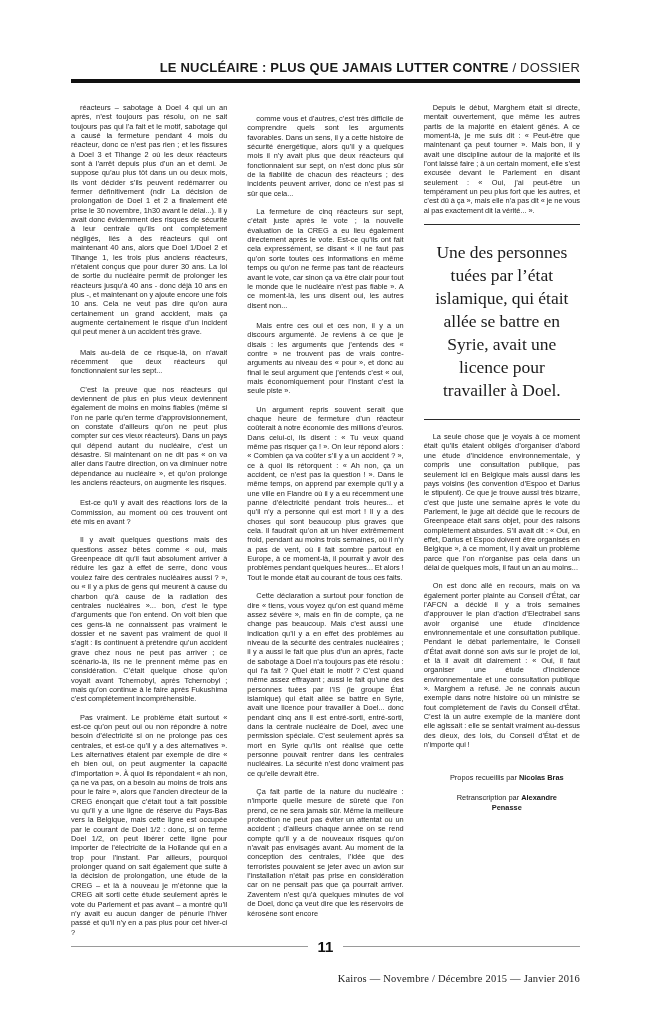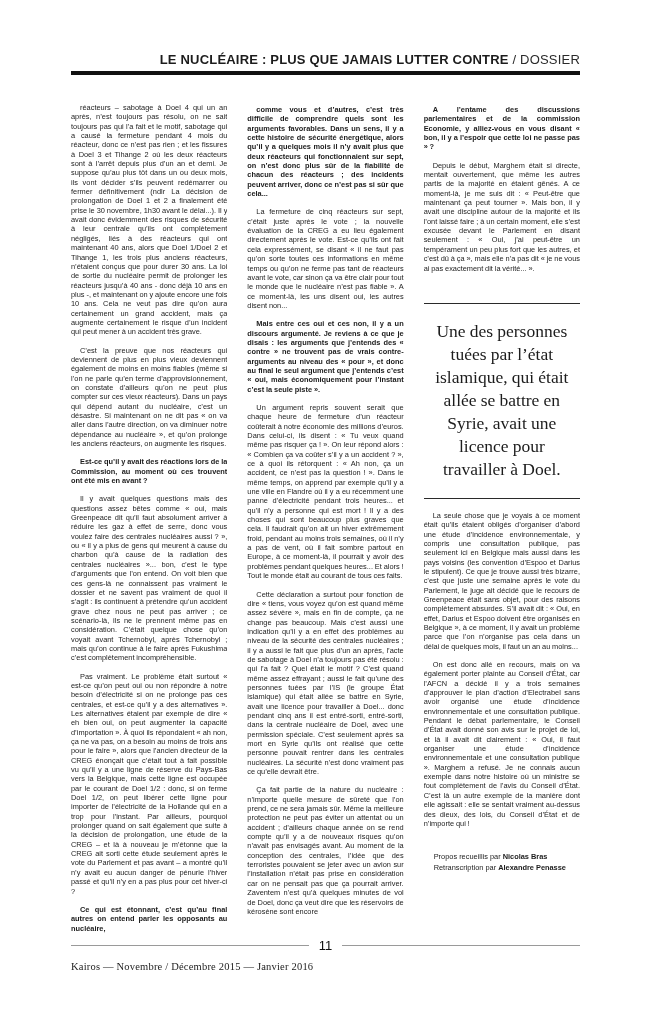--- a/index.html
+++ b/index.html
@@ -12,21 +12,21 @@
     color: #1c1c1c;
     font-family: "Liberation Sans", sans-serif;
     overflow: hidden;
     box-sizing: border-box;
   }
   
   .header {
     position: absolute;
     left: 71px;
     right: 72px;
-    top: 52px;
+    top: 60px;
   }
   .header-title {
     text-align: right;
     font-size: 13px;
     letter-spacing: 0.2px;
     white-space: nowrap;
     line-height: 16px;
   }
   .header-title .t-main { font-weight: bold; }
   .header-title .t-suffix { font-weight: normal; color: #2a2a2a; font-stretch: condensed; }
@@ -54,71 +54,71 @@
     margin: 0 0 9px 0;
     font-size: 7.4px;
     line-height: 9.35px;
     text-align: justify;
     text-indent: 9px;
     hyphens: auto;
     -webkit-hyphens: auto;
     word-spacing: -0.2px;
   }
   .block.question {
-    font-weight: bold;
-    margin-top: 2px;
+    font-weight: normal;
+    margin-top: 11px;
   }
   .block.pullquote {
     font-family: "Liberation Serif", serif;
     font-size: 17.5px;
     line-height: 23px;
     text-align: center;
     text-indent: 0;
     font-weight: normal;
     border-top: 1px solid #2a2a2a;
     border-bottom: 1px solid #2a2a2a;
     padding: 16px 2px 17px 2px;
-    margin: 30px 0 12px 0;
+    margin: 9px 0 12px 0;
     hyphens: none;
   }
   .byline {
     margin-top: 24px;
     padding-left: 10px;
   }
   .byline p {
-    margin: 0;
+    margin: 9px;
     font-size: 7.4px;
     line-height: 10.5px;
-    text-align: left;
+    text-align: center;
   }
   
   .footer {
     position: absolute;
     left: 71px;
     right: 72px;
     top: 938px;
   }
   .pagenum-row {
     display: flex;
     align-items: center;
   }
   .pagenum-row .rule {
     flex: 1 1 0;
     height: 1px;
     background: #9a9a9a;
   }
   .pagenum {
     margin: 0 10px;
-    font-size: 13px;
-    font-weight: normal;
+    font-size: 15px;
+    font-weight: bold;
     color: #111;
   }
   .footer-credit {
-    margin-top: 8px;
-    text-align: left;
+    margin-top: 18px;
+    text-align: right;
     font-family: "Liberation Serif", serif;
     font-size: 10.5px;
     color: #222;
     letter-spacing: 0.2px;
   }
 </style>
 </head>
 <body>
 
 <div class="page">
@@ -126,36 +126,36 @@
   <div class="header">
     <div class="header-title">
       <span class="t-main">LE NUCLÉAIRE : PLUS QUE JAMAIS LUTTER CONTRE</span><span class="t-suffix"> / DOSSIER</span>
     </div>
     <div class="header-rule"></div>
   </div>
 
   <div class="columns">
     <div class="column">
         <p class="block answer">réacteurs – sabotage à Doel 4 qui un an après, n’est toujours pas résolu, on ne sait toujours pas qui l’a fait et le motif, sabotage qui a causé la fermeture pendant 4 mois du réacteur, donc ce n’est pas rien ; et les fissures à Doel 3 et Tihange 2 où les deux réacteurs sont à l’arrêt depuis plus d’un an et demi. Je suppose qu’au plus tôt dans un ou deux mois, ils vont décider s’ils peuvent redémarrer ou fermer définitivement (ndlr La décision de prolongation de Doel 1 et 2 a finalement été prise le 30 novembre, 1h30 avant le délai...). Il y avait donc évidemment des risques de sécurité à leur centrale qu’ils ont complètement négligés, liés à des réacteurs qui ont maintenant 40 ans, alors que Doel 1/Doel 2 et Tihange 1, les trois plus anciens réacteurs, n’étaient conçus que pour durer 30 ans. La loi de sortie du nucléaire permit de prolonger les réacteurs jusqu’à 40 ans - donc déjà 10 ans en plus -, et maintenant on y ajoute encore une fois 10 ans. Cela ne veut pas dire qu’on aura certainement un grand accident, mais ça augmente certainement le risque d’un incident qui peut mener à un accident très grave.</p>
+        <p class="block question">Mais au-delà de ce risque-là, on n’avait récemment que deux réacteurs qui fonctionnaient sur les sept...</p>
         <p class="block answer">C’est la preuve que nos réacteurs qui deviennent de plus en plus vieux deviennent également de moins en moins fiables (même si l’on ne parle qu’en terme d’approvisionnement, on constate d’ailleurs qu’on ne peut plus compter sur ces vieux réacteurs). Dans un pays qui dépend autant du nucléaire, c’est un désastre. Si maintenant on ne dit pas « on va aller dans l’autre direction, on va diminuer notre dépendance au nucléaire », et qu’on prolonge les anciens réacteurs, on augmente les risques.</p>
         <p class="block question">Est-ce qu’il y avait des réactions lors de la Commission, au moment où ces trouvent ont été mis en avant ?</p>
         <p class="block answer">Il y avait quelques questions mais des questions assez bêtes comme « oui, mais Greenpeace dit qu’il faut absolument arriver à réduire les gaz à effet de serre, donc vous voulez faire des centrales nucléaires aussi ? », ou « il y a plus de gens qui meurent à cause du charbon qu’à cause de la radiation des centrales nucléaires »... bon, c’est le type d’arguments que l’on entend. On voit bien que ces gens-là ne connaissent pas vraiment le dossier et ne savent pas vraiment de quoi il s’agit : ils continuent à prétendre qu’un accident grave chez nous ne peut pas arriver ; ce scénario-là, ils ne le prennent même pas en considération. C’était quelque chose qu’on voyait avant Tchernobyl, après Tchernobyl ; mais qu’on continue à le faire après Fukushima c’est complètement incompréhensible.</p>
         <p class="block answer">Pas vraiment. Le problème était surtout « est-ce qu’on peut oui ou non répondre à notre besoin d’électricité si on ne prolonge pas ces centrales, et est-ce qu’il y a des alternatives ». Les alternatives étaient par exemple de dire « eh bien oui, on peut augmenter la capacité d’importation ». À quoi ils répondaient « ah non, ça ne va pas, on a besoin au moins de trois ans pour le faire », alors que l’ancien directeur de la CREG énonçait que c’était tout à fait possible vu qu’il y a une ligne de réserve du Pays-Bas vers la Belgique, mais cette ligne est occupée par le courant de Doel 1/2 : donc, si on ferme Doel 1/2, on peut libérer cette ligne pour importer de l’électricité de la Hollande qui en a trop pour l’instant. Par ailleurs, pourquoi prolonger quand on sait également que suite à la décision de prolongation, une étude de la CREG – et là à nouveau je m’étonne que la CREG ait sorti cette étude seulement après le vote du Parlement et pas avant – a montré qu’il n’y avait eu aucun danger de pénurie l’hiver passé et qu’il n’y en a pas plus pour cet hiver-ci ?</p>
         <p class="block question">Ce qui est étonnant, c’est qu’au final autres on entend parler les opposants au nucléaire,</p>
       </div>
     <div class="column">
         <p class="block question">comme vous et d’autres, c’est très difficile de comprendre quels sont les arguments favorables. Dans un sens, il y a cette histoire de sécurité énergétique, alors qu’il y a quelques mois il n’y avait plus que deux réacteurs qui fonctionnaient sur sept, on n’est donc plus sûr de la fiabilité de chacun des réacteurs ; des incidents peuvent arriver, donc ce n’est pas si sûr que cela...</p>
         <p class="block answer">La fermeture de cinq réacteurs sur sept, c’était juste après le vote ; la nouvelle évaluation de la CREG a eu lieu également directement après le vote. Est-ce qu’ils ont fait cela expressément, se disant « il ne faut pas qu’on sorte toutes ces informations en même temps ou qu’on ne ferme pas tant de réacteurs avant le vote, car sinon ça va être clair pour tout le monde que le nucléaire n’est pas fiable ». A ce moment-là, les uns disent oui, les autres disent non...</p>
         <p class="block question">Mais entre ces oui et ces non, il y a un discours argumenté. Je reviens à ce que je disais : les arguments que j’entends des « contre » ne trouvent pas de vrais contre-arguments au niveau des « pour », et donc au final le seul argument que j’entends c’est « oui, mais économiquement pour l’instant c’est la seule piste ».</p>
         <p class="block answer">Un argument repris souvent serait que chaque heure de fermeture d’un réacteur coûterait à notre économie des millions d’euros. Dans celui-ci, ils disent : « Tu veux quand même pas risquer ça ! ». On leur répond alors : « Combien ça va coûter s’il y a un accident ? », ce à quoi ils rétorquent : « Ah non, ça un accident, ce n’est pas la question ! ». Dans le même temps, on apprend par exemple qu’il y a une ville en Flandre où il y a eu récemment une panne d’électricité pendant trois heures... et qu’il n’y a personne qui est mort ! Il y a des choses qui sont beaucoup plus graves que cela. Il faudrait qu’on ait un hiver extrêmement froid, pendant au moins trois semaines, où il n’y a pas de vent, où il fait sombre partout en Europe, à ce moment-là, il pourrait y avoir des problèmes pendant quelques heures... Et alors ! Tout le monde était au courant de tous ces faits.</p>
         <p class="block answer">Cette déclaration a surtout pour fonction de dire « tiens, vous voyez qu’on est quand même assez sévère », mais en fin de compte, ça ne change pas beaucoup. Mais c’est aussi une indication qu’il y a en effet des problèmes au niveau de la sécurité des centrales nucléaires ; il y a aussi le fait que plus d’un an après, l’acte de sabotage à Doel n’a toujours pas été résolu : qui l’a fait ? Quel était le motif ? C’est quand même assez effrayant ; aussi le fait qu’une des personnes tuées par l’IS (le groupe État islamique) qui était allée se battre en Syrie, avait une licence pour travailler à Doel... donc pendant cinq ans il est entré-sorti, entré-sorti, dans la centrale nucléaire de Doel, avec une permission spéciale. C’est seulement après sa mort en Syrie qu’ils ont réalisé que cette personne pouvait rentrer dans les centrales nucléaires. La sécurité n’est donc vraiment pas ce qu’elle devrait être.</p>
         <p class="block answer">Ça fait partie de la nature du nucléaire : n’importe quelle mesure de sûreté que l’on prend, ce ne sera jamais sûr. Même la meilleure protection ne peut pas éviter un attentat ou un accident ; d’ailleurs chaque année on se rend compte qu’il y a de nouveaux risques qu’on n’avait pas envisagés avant. Au moment de la conception des centrales, l’idée que des terroristes pouvaient se jeter avec un avion sur l’installation n’était pas prise en considération car on ne pensait pas que ça pourrait arriver. Zaventem n’est qu’à quelques minutes de vol de Doel, donc ça veut dire que les réservoirs de kérosène sont encore</p>
       </div>
     <div class="column">
-        <p class="block question">A l’entame des discussions parlementaires et de la commission Economie, y alliez-vous en vous disant « bon, il y a l’espoir que cette loi ne passe pas » ?</p>
         <p class="block answer">Depuis le début, Marghem était si directe, mentait ouvertement, que même les autres partis de la majorité en étaient gênés. A ce moment-là, je me suis dit : « Peut-être que maintenant ça peut tourner ». Mais bon, il y avait une discipline autour de la majorité et ils l’ont laissé faire ; à un certain moment, elle s’est excusée devant le Parlement en disant seulement : « Oui, j’ai peut-être un tempérament un peu plus fort que les autres, et c’est dû à ça », mais elle n’a pas dit « je ne vous ai pas exactement dit la vérité... ».</p>
         <p class="block pullquote">Une des personnes tuées par l’état islamique, qui était allée se battre en Syrie, avait une licence pour travailler à Doel.</p>
         <p class="block answer">La seule chose que je voyais à ce moment était qu’ils étaient obligés d’organiser d’abord une étude d’incidence environnementale, y compris une consultation publique, pas seulement ici en Belgique mais aussi dans les pays voisins (les convention d’Espoo et Darius le stipulent). Ce que je trouve aussi très bizarre, c’est que juste une semaine après le vote du Parlement, le juge ait décidé que le recours de Greenpeace était sans objet, pour des raisons complètement absurdes. S’il avait dit : « Oui, en effet, Darius et Espoo doivent être organisés en Belgique », à ce moment, il y avait un problème parce que l’on n’organise pas cela dans un délai de quelques mois, il faut un an au moins...</p>
         <p class="block answer">On est donc allé en recours, mais on va également porter plainte au Conseil d’État, car l’AFCN a décidé il y a trois semaines d’approuver le plan d’action d’Electrabel sans avoir organisé une étude d’incidence environnementale et une consultation publique. Pendant le débat parlementaire, le Conseil d’État avait donné son avis sur le projet de loi, et là il avait dit clairement : « Oui, il faut organiser une étude d’incidence environnementale et une consultation publique ». Marghem a refusé. Je ne connais aucun exemple dans notre histoire où un ministre se fout complètement de l’avis du Conseil d’État. C’est là un autre exemple de la manière dont elle agissait : elle se sentait vraiment au-dessus des dieux, des lois, du Conseil d’État et de n’importe qui !</p>
         <div class="byline">
           <p>Propos recueillis par <strong>Nicolas Bras</strong></p>
           <p>Retranscription par <strong>Alexandre Penasse</strong></p>
         </div>
       </div>
   </div>

